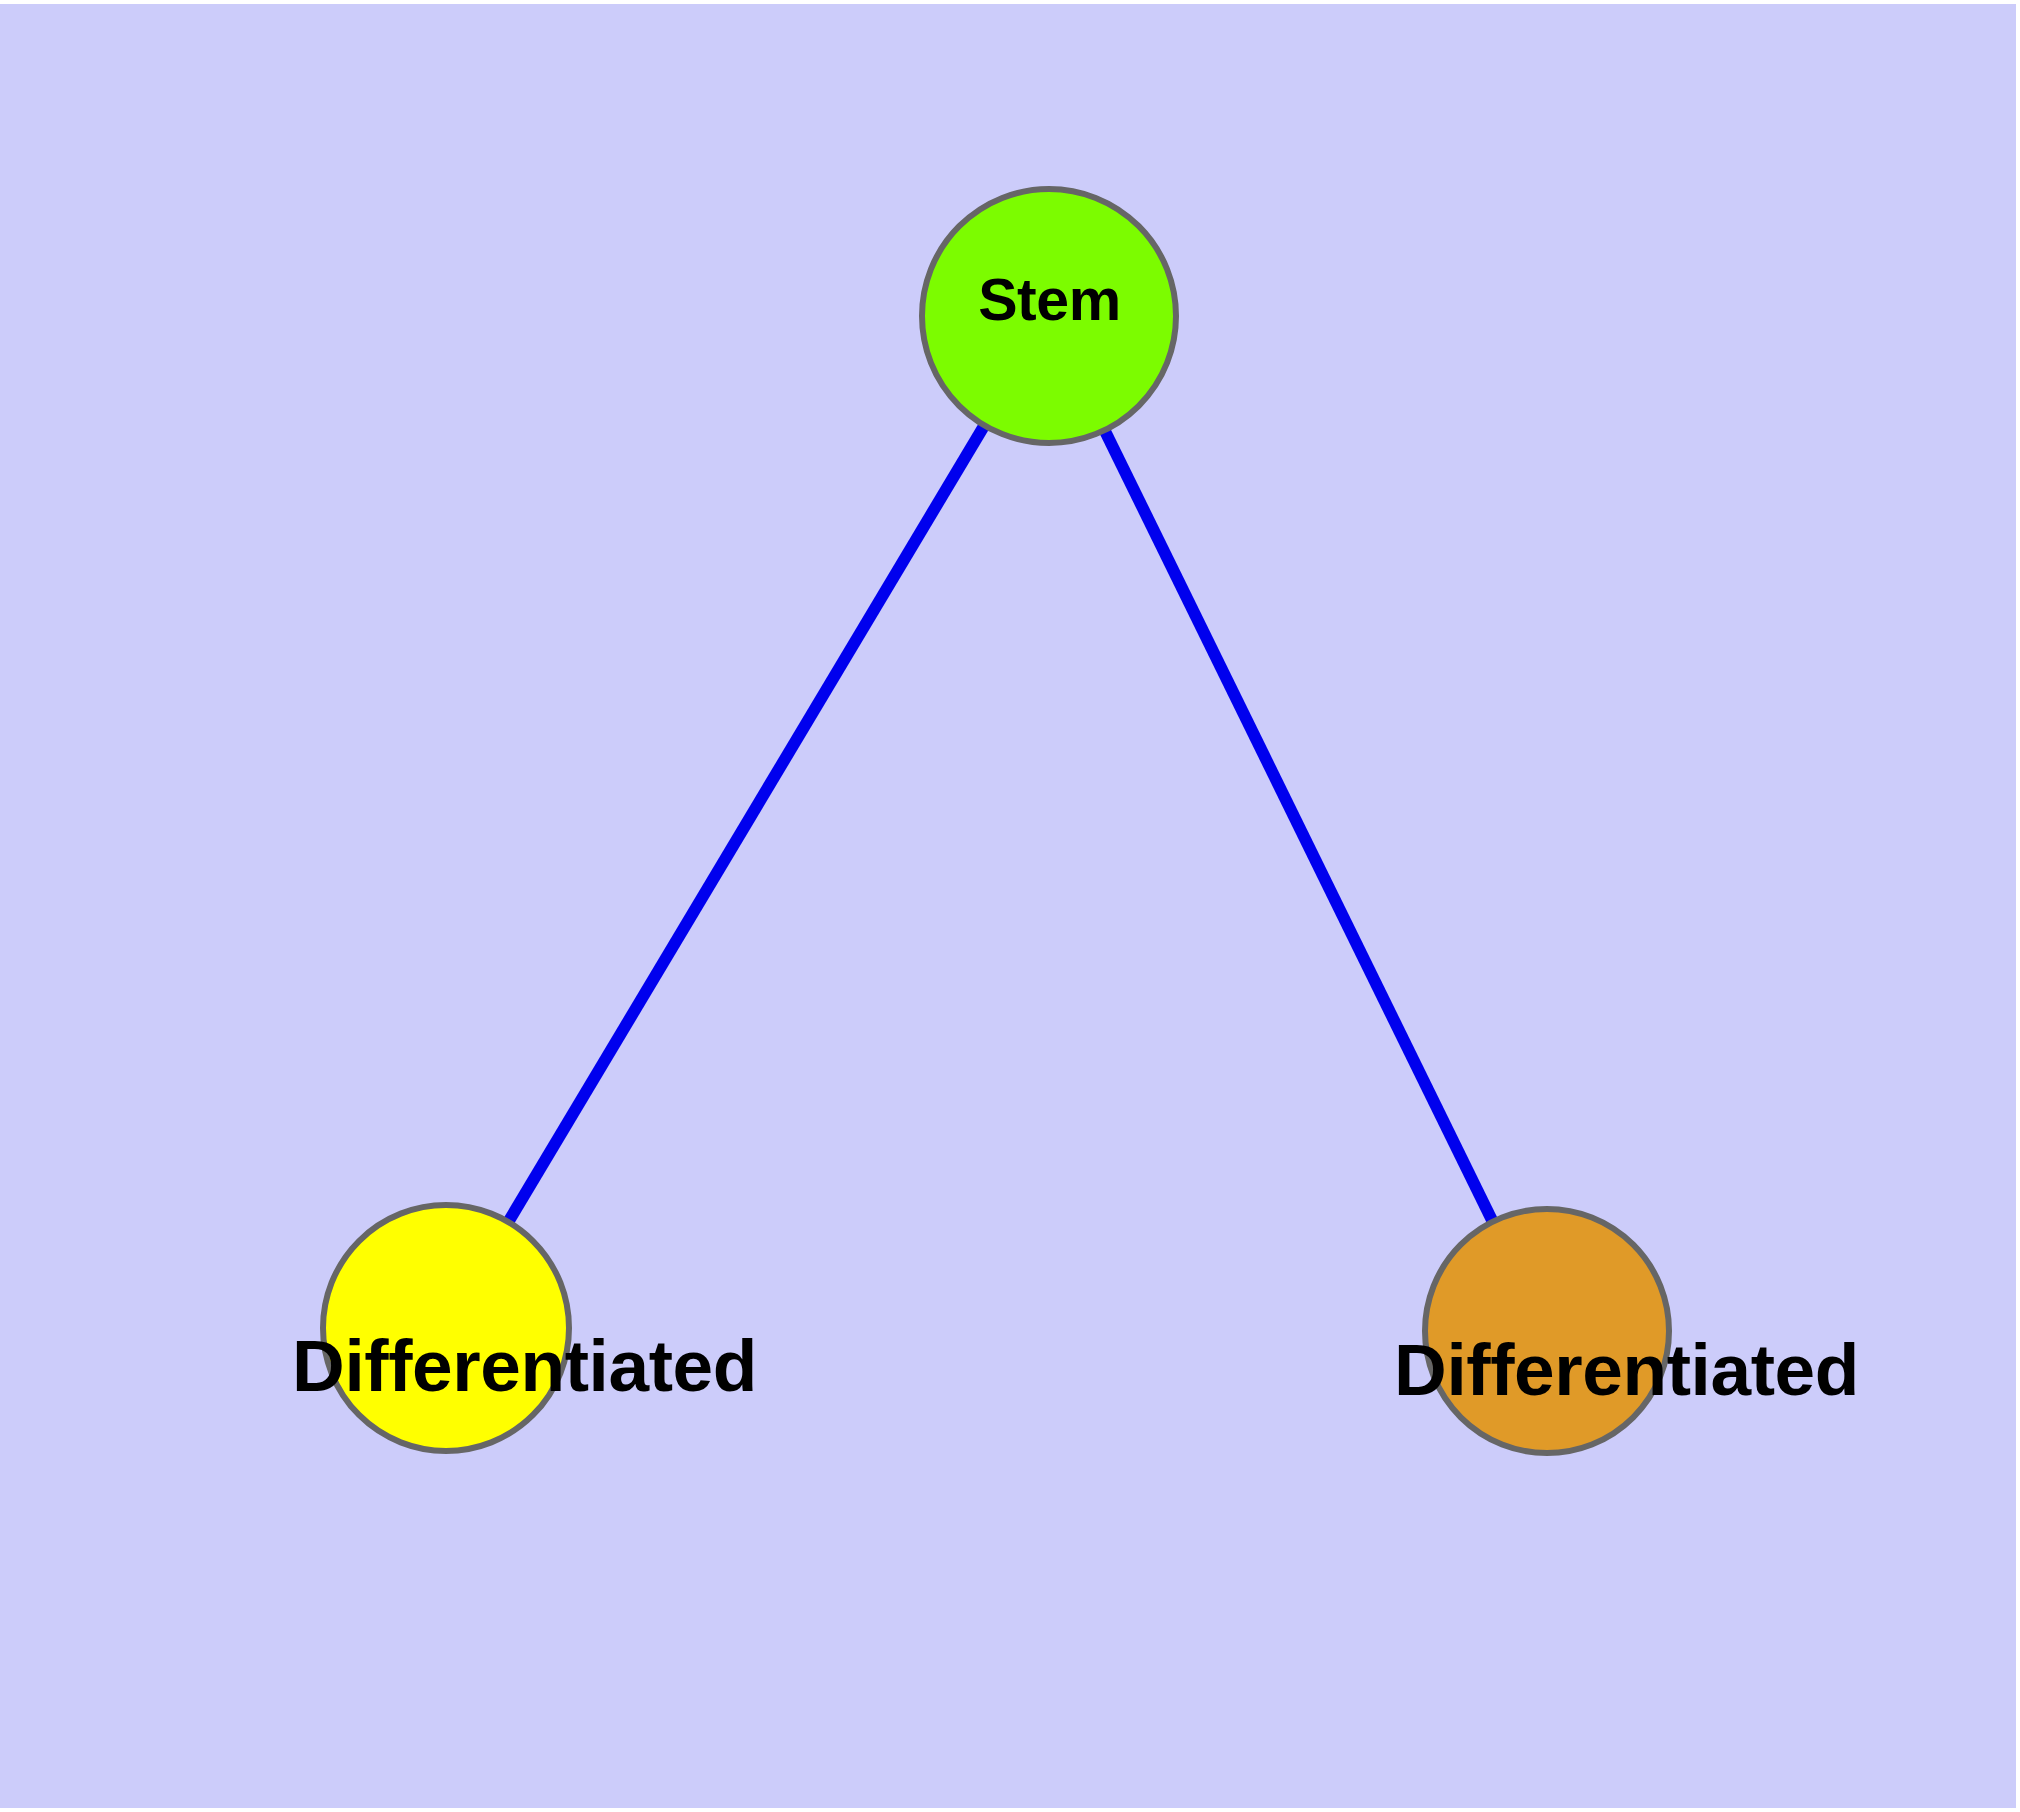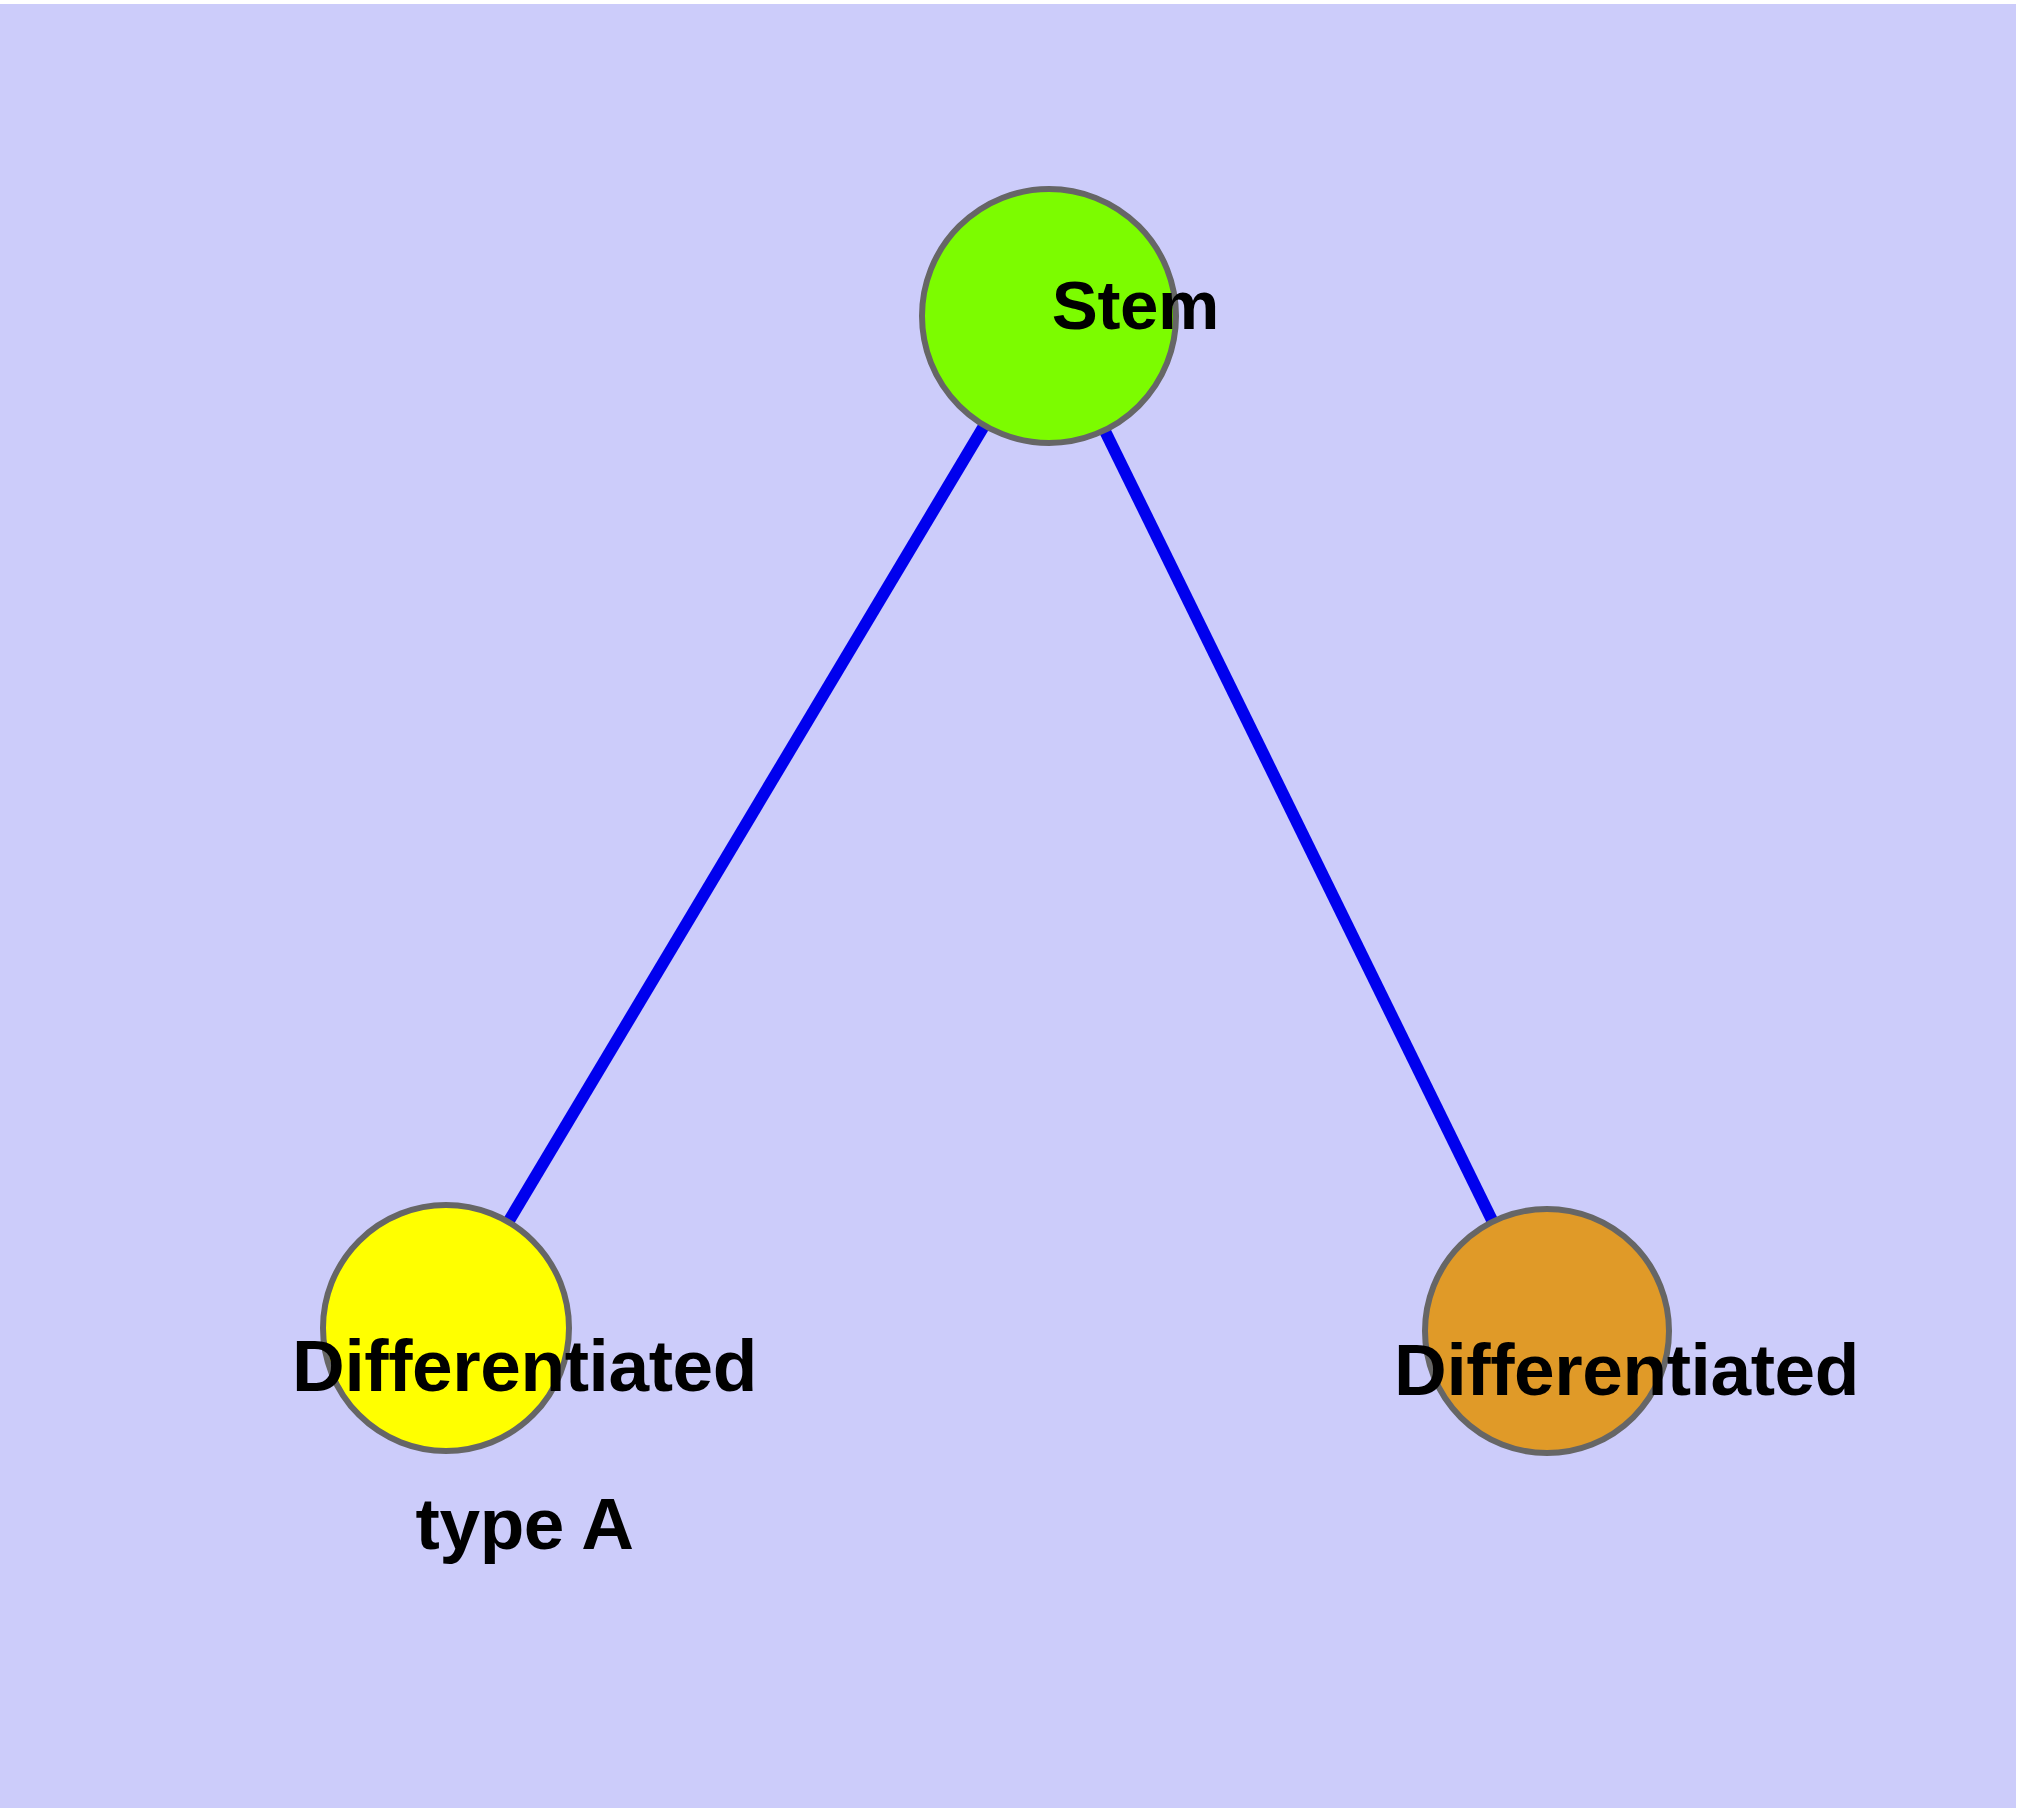--- a/index.html
+++ b/index.html
@@ -69,22 +69,21 @@
     left: 919px;
     top: 182px;
     width: 260px;
     height: 260px;
     background: #7cfc00;
   }
   #label-stem {
     left: 880px;
     top: 265px;
     width: 339px;
-    font-size: 69px;
-    text-align: right;
+    font-size: 59px;
   }
 
   
   #node-type-a {
     left: 320px;
     top: 1198px;
     width: 252px;
     height: 252px;
     background: #ffff00;
   }
@@ -124,21 +123,20 @@
     <div id="node-layer">
 
       <div class="node" id="node-stem"></div>
       <div class="node" id="node-type-a"></div>
       <div class="node" id="node-type-b"></div>
 
       <div class="node-label" id="label-stem">Stem</div>
 
       <div class="node-label" id="label-type-a">
         <span>Differentiated</span><br>
-        <span>type A</span>
       </div>
 
       <div class="node-label" id="label-type-b">
         <span>Differentiated</span><br>
       </div>
 
     </div>
   </div>
 </div>
 

